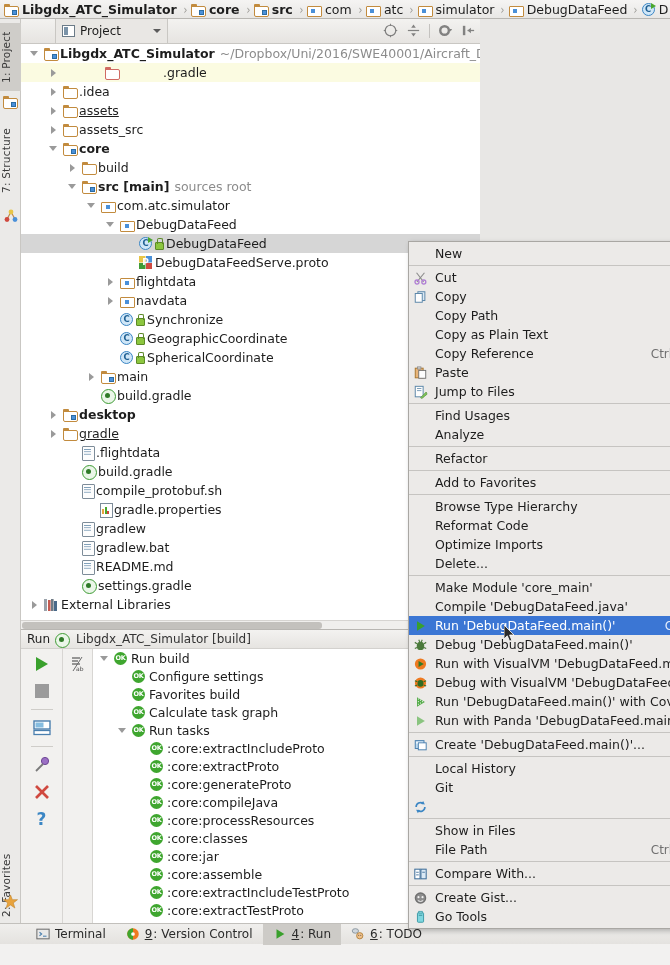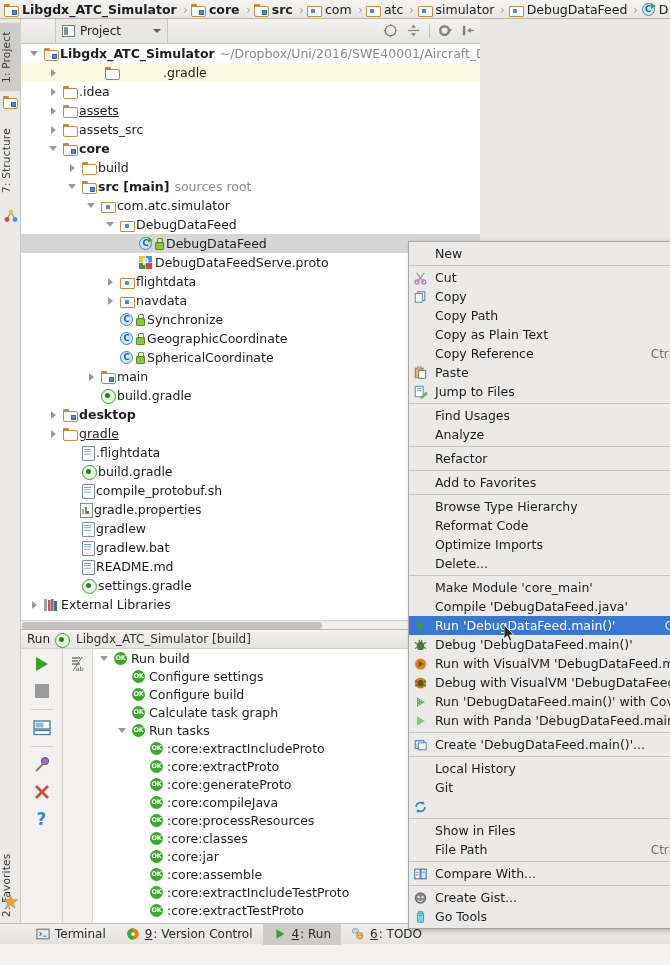--- a/index.html
+++ b/index.html
@@ -573,21 +573,21 @@
           <span class="ico ic-gradle"></span>
           <span class="lbl">build.gradle</span>
         </div>
         <div class="row" style="padding-left: 46px;">
           <span class="arrow" style="margin-right: 4px;"></span>
           <span class="ico ic-file">
             <span class="lines"></span>
           </span>
           <span class="lbl">compile_protobuf.sh</span>
         </div>
-        <div class="row" style="padding-left: 44px;">
+        <div class="row" style="padding-left: 64px;">
           <span class="arrow" style="margin-right: 4px;"></span>
           <span class="ico ic-props"></span>
           <span class="lbl">gradle.properties</span>
         </div>
         <div class="row" style="padding-left: 46px;">
           <span class="arrow" style="margin-right: 4px;"></span>
           <span class="ico ic-file">
             <span class="lines"></span>
           </span>
           <span class="lbl">gradlew</span>
@@ -676,21 +676,21 @@
           <span>Run build</span>
         </div>
         <div class="trow" style="padding-left: 24px;">
           <span class="arrow" style="margin-right: 4px;"></span>
           <span class="ic-ok">OK</span>
           <span>Configure settings</span>
         </div>
         <div class="trow" style="padding-left: 24px;">
           <span class="arrow" style="margin-right: 4px;"></span>
           <span class="ic-ok">OK</span>
-          <span>Configure build</span>
+          <span>Favorites build</span>
         </div>
         <div class="trow" style="padding-left: 24px;">
           <span class="arrow" style="margin-right: 4px;"></span>
           <span class="ic-ok">OK</span>
           <span>Calculate task graph</span>
         </div>
         <div class="trow" style="padding-left: 24px;">
           <span class="arrow open" style="margin-right: 4px;"></span>
           <span class="ic-ok">OK</span>
           <span>Run tasks</span>

